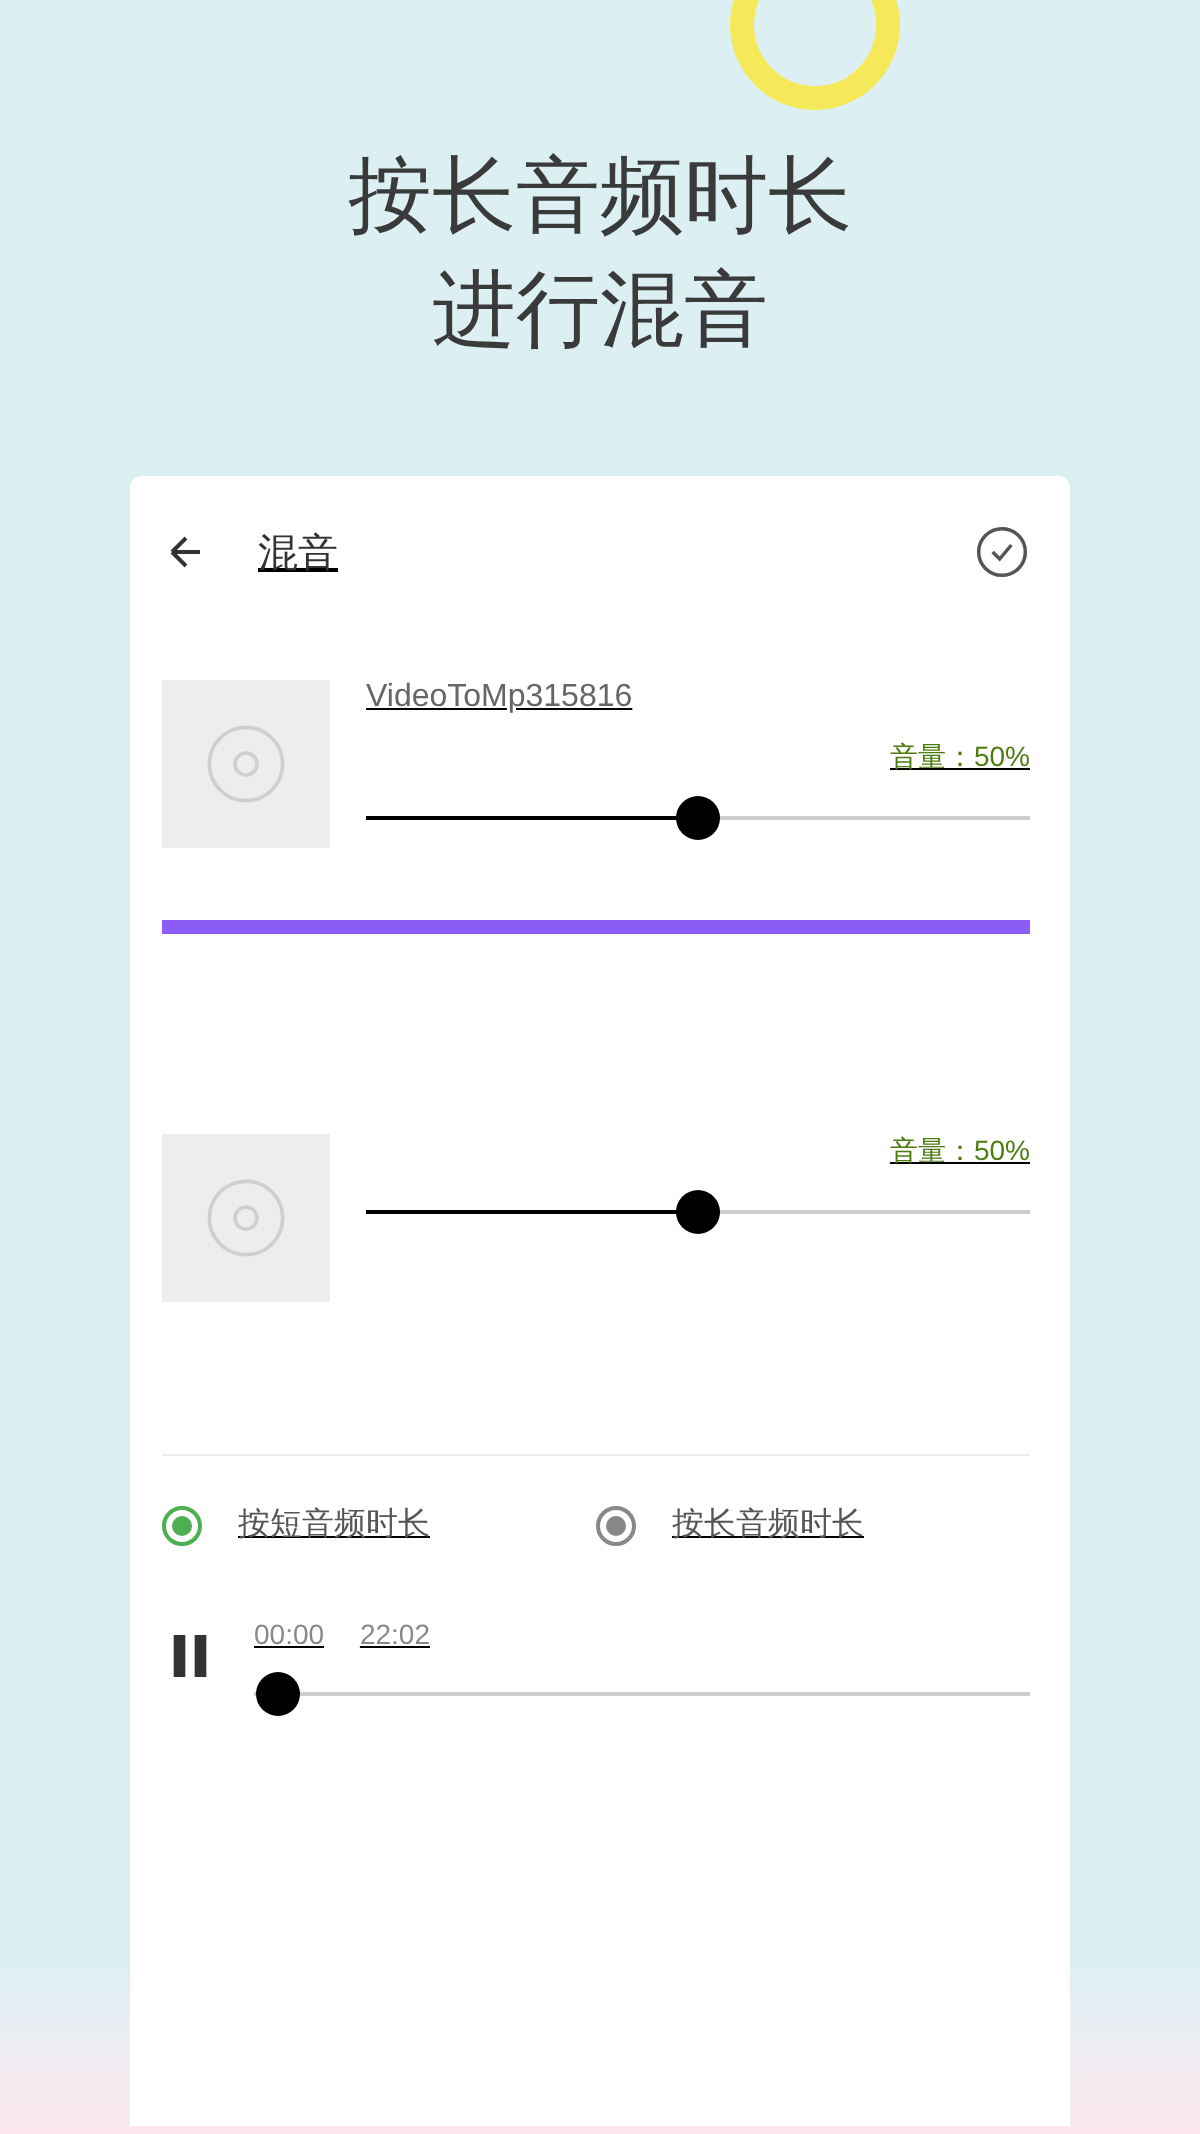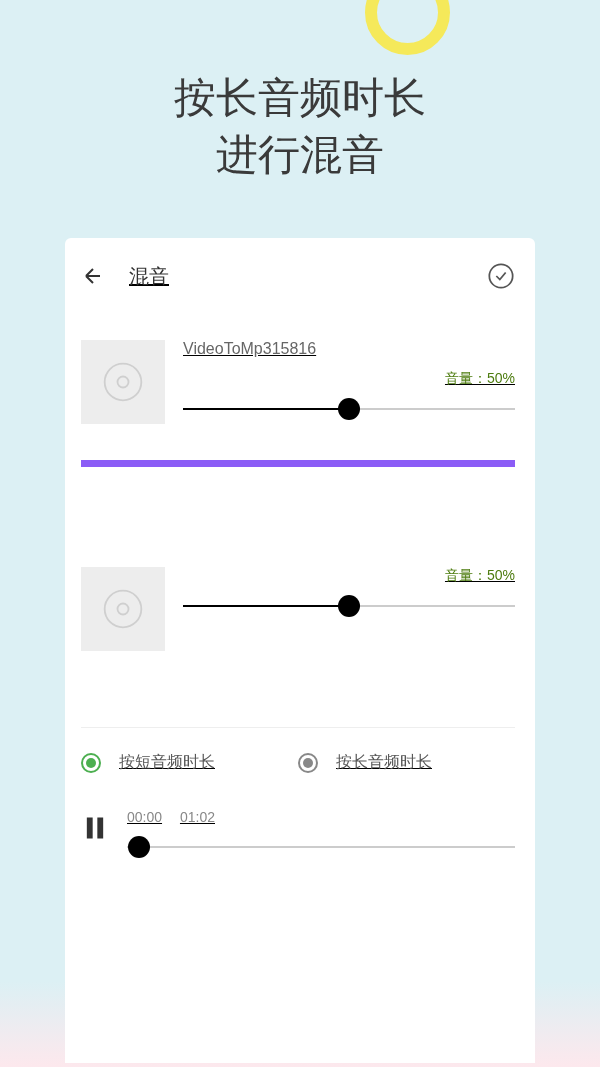--- a/index.html
+++ b/index.html
@@ -312,21 +312,21 @@
   <div class="player">
     <div class="play-pause">
       <svg viewBox="0 0 24 24" fill="#333">
         <rect x="5" y="3" width="5" height="18"></rect>
         <rect x="14" y="3" width="5" height="18"></rect>
       </svg>
     </div>
     <div class="player-center">
       <div class="player-times">
         <div class="time-label">00:00</div>
-        <div class="time-label time-right">01:02</div>
+        <div class="time-label time-right">22:02</div>
       </div>
       <div class="player-slider" style="margin-top:0">
         <div class="slider-line"></div>
         <div class="slider-thumb" style="left: 3%"></div>
       </div>
     </div>
   </div>
 
 </div>
 

